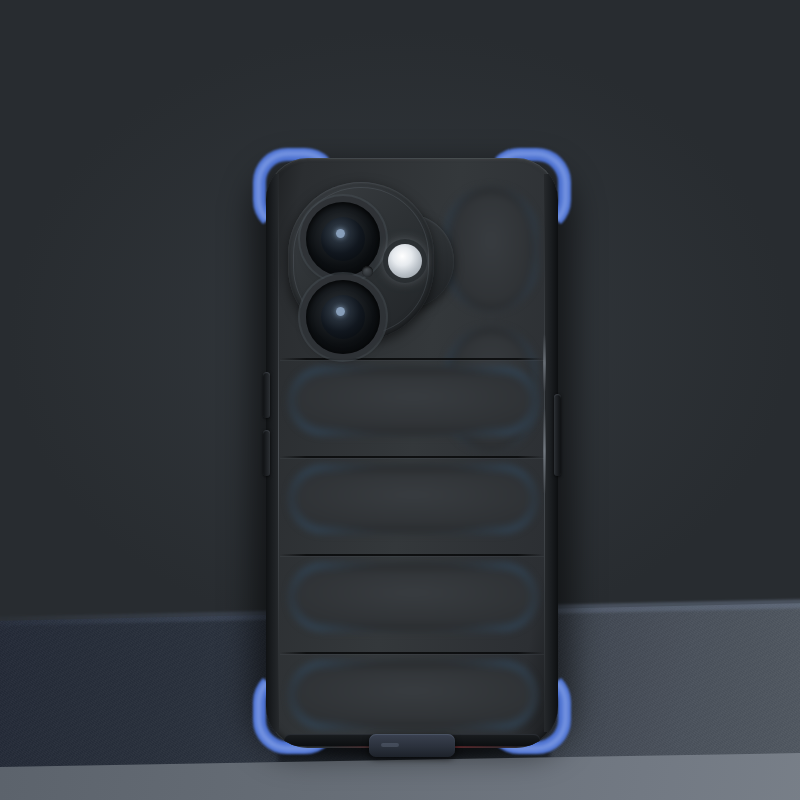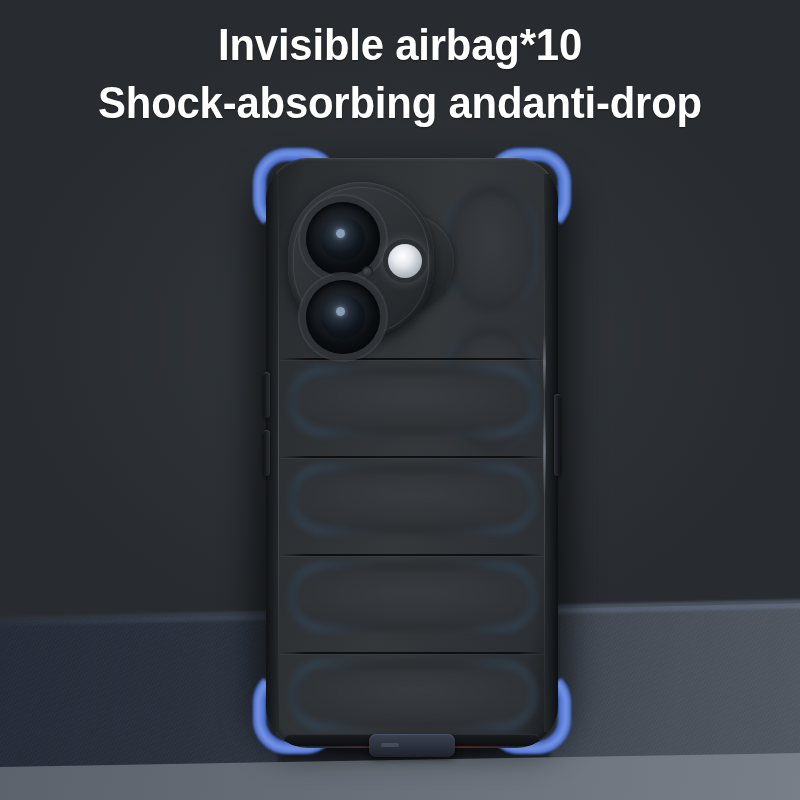--- a/index.html
+++ b/index.html
@@ -275,24 +275,20 @@
   <div class="reflection"></div>
 
   <div class="lower-floor">
     
   </div>
   <div class="rim-wrap">
     <div class="rim-soft"></div>
     <div class="rim"></div>
   </div>
 
-  <div class="headline">
-    <span class="ln ln1">Invisible airbag*10</span>
-    <span class="ln ln2">Shock-absorbing andanti-drop</span>
-  </div>
 
   <div class="case">
 
     <div class="case-shadow"></div>
 
     <div class="bumper tl">
         <i></i>
         <span class="hl"></span>
       </div>
     <div class="bumper tr">

